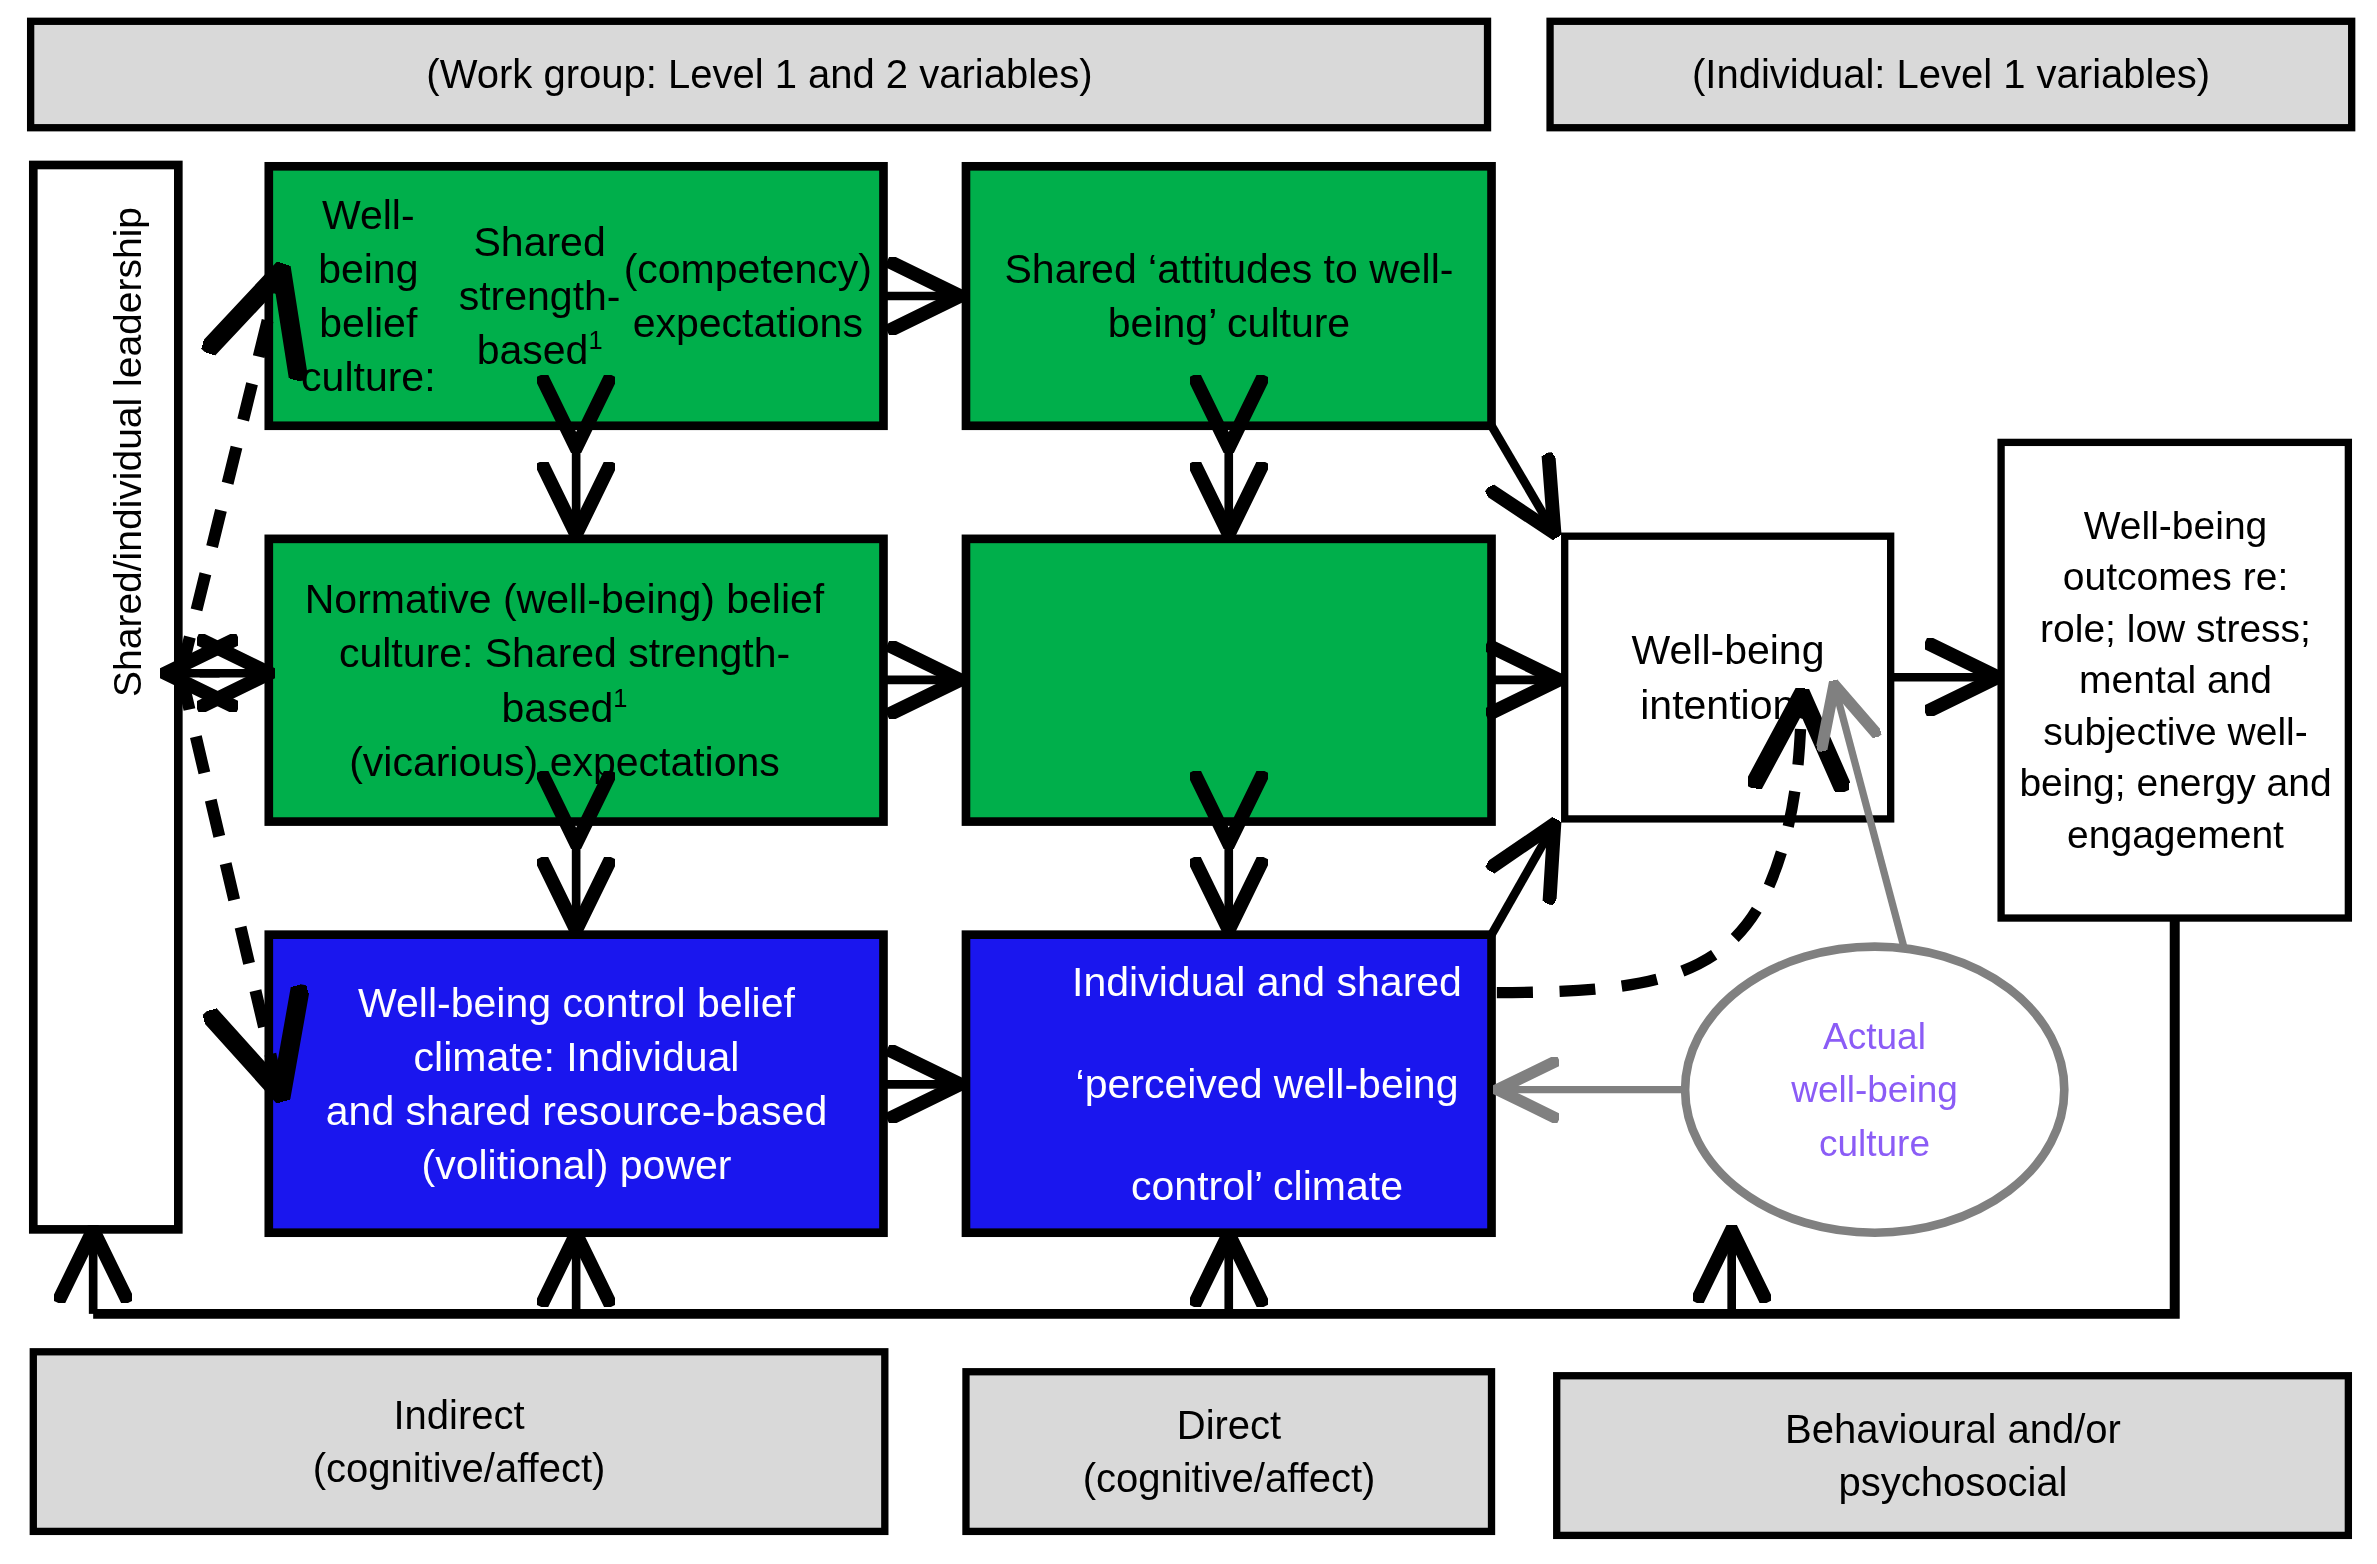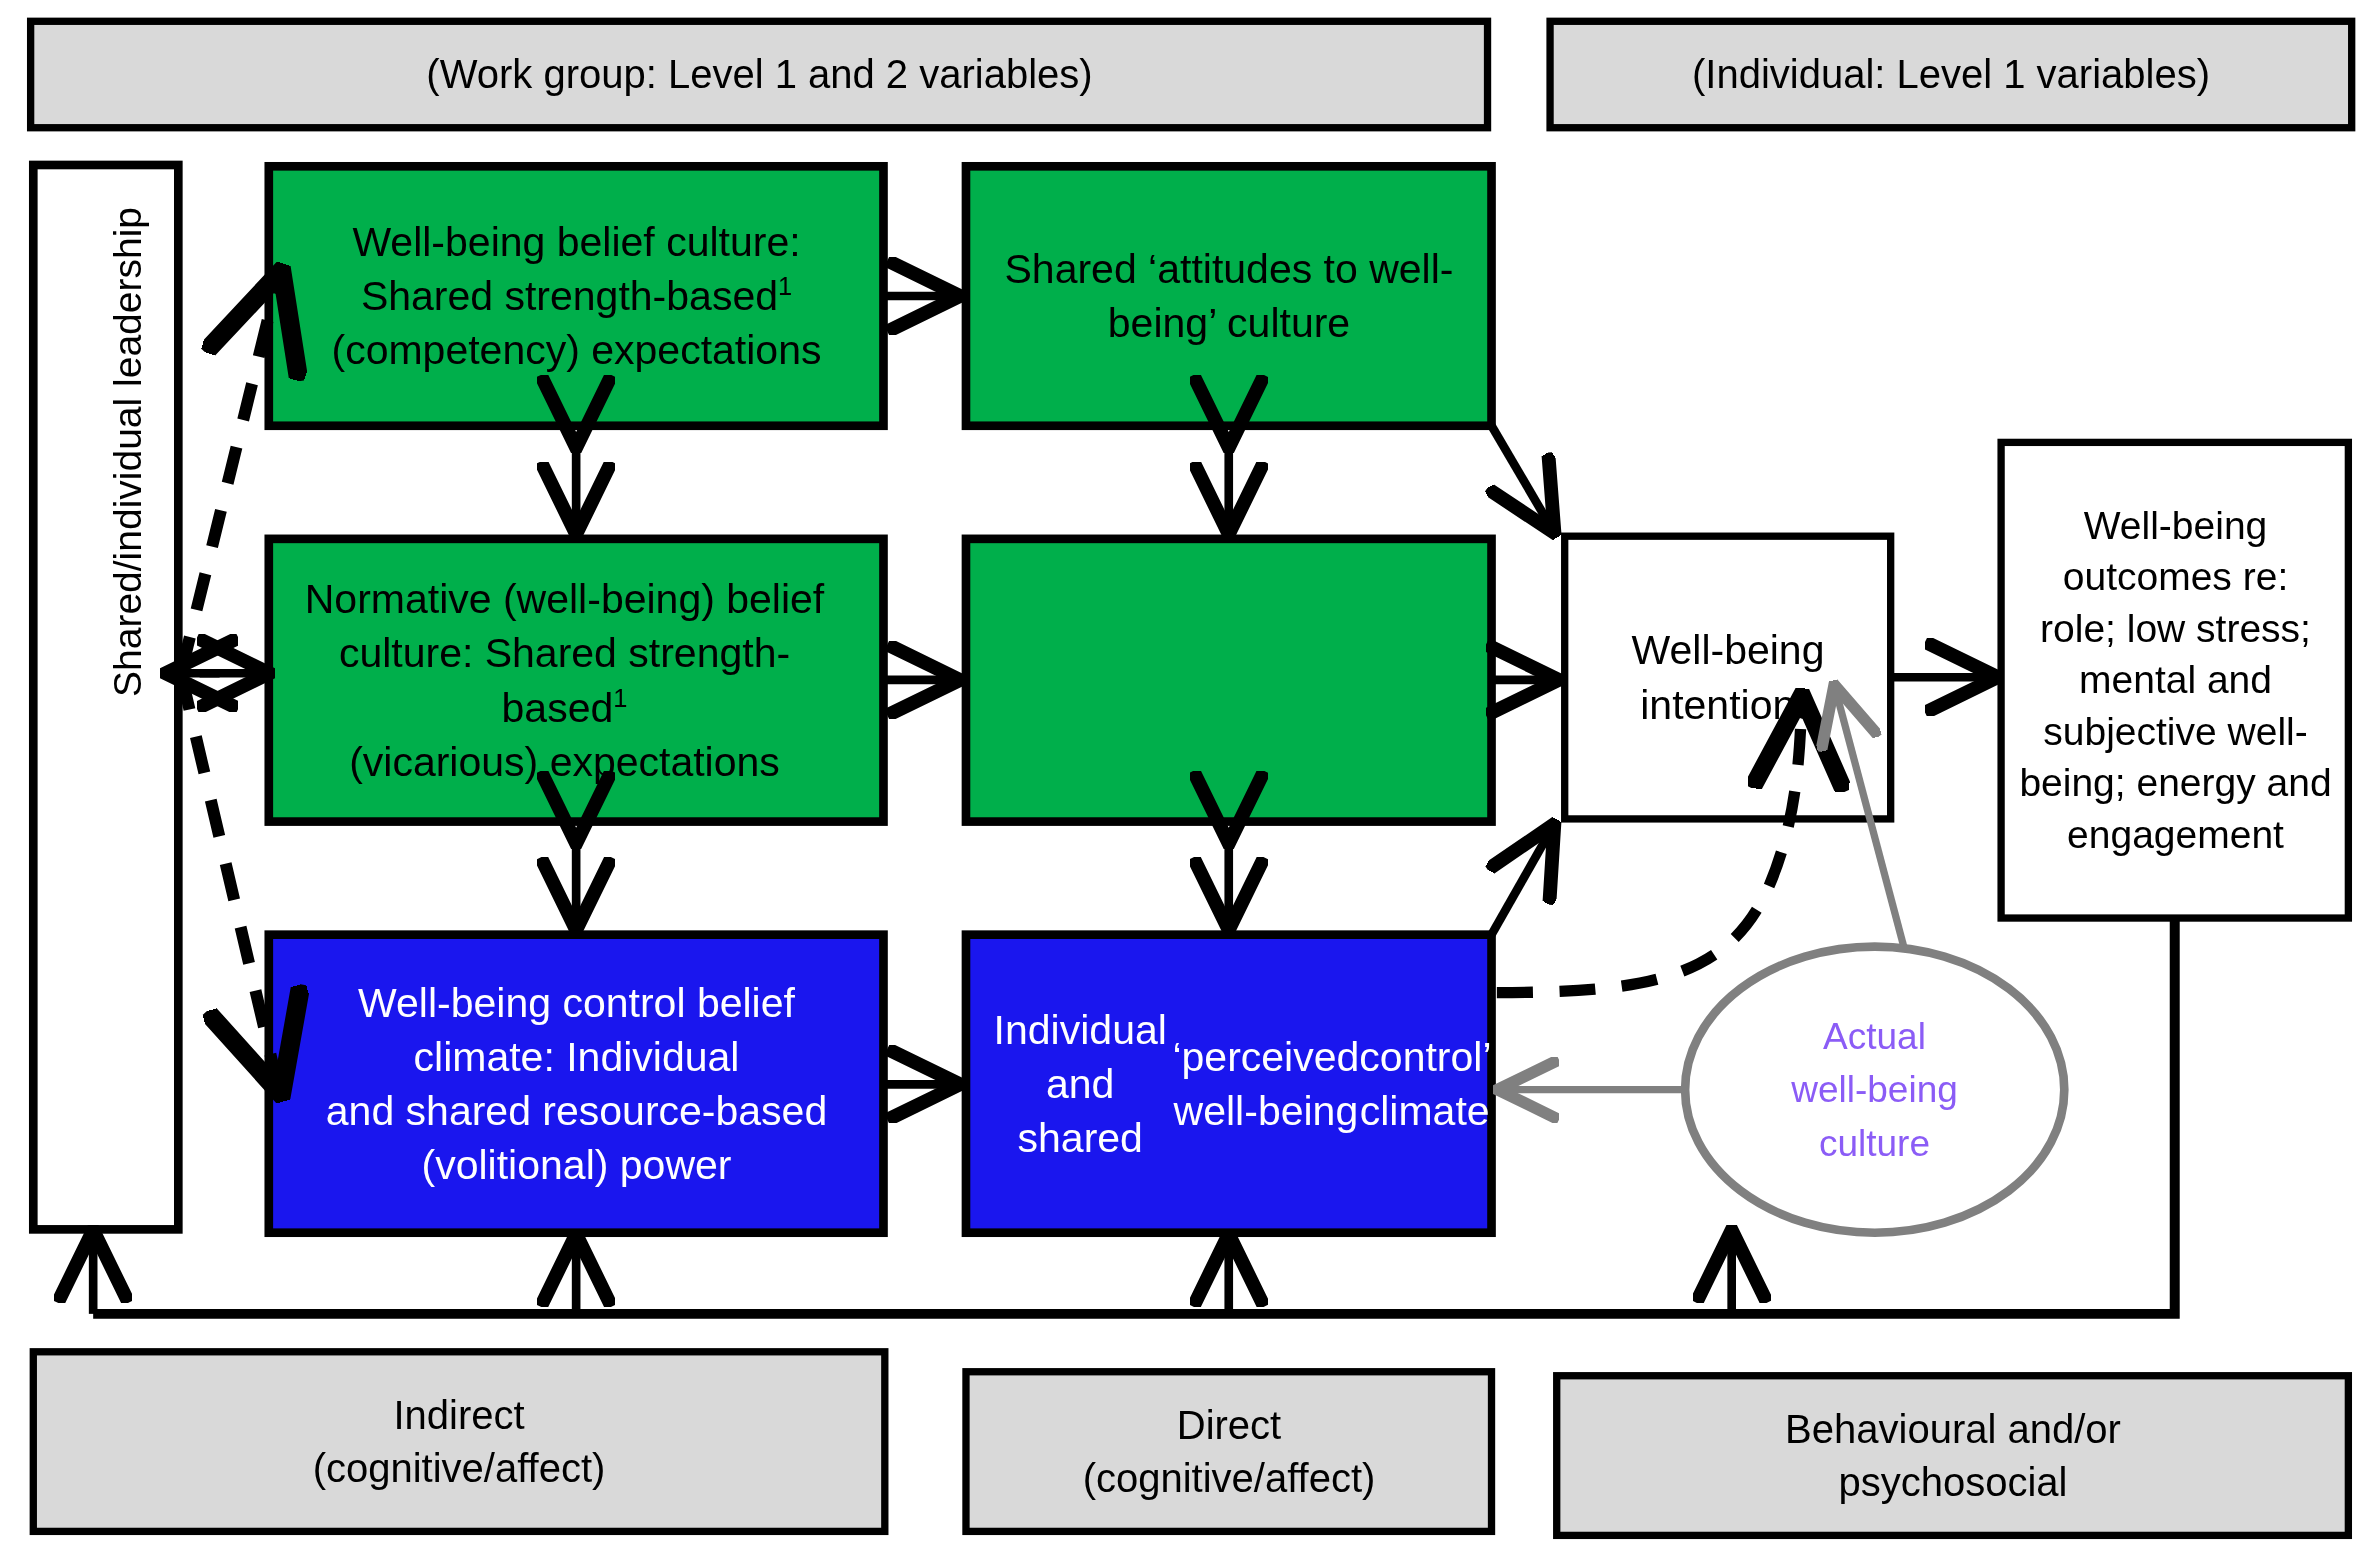--- a/index.html
+++ b/index.html
@@ -114,21 +114,21 @@
       <path d="M1847,1975 L1847,1868"></path>
       <path d="M2603,1975 L2603,1862"></path>
     </g>
   </svg>
 
   <div class="node-text hdr-text" style="left:31px;top:21px;width:1457px;height:106px;">(Work group: Level 1 and 2 variables)</div>
   <div class="node-text hdr-text" style="left:1550px;top:21px;width:802px;height:106px;">(Individual: Level 1 variables)</div>
 
   <div class="vert-text" style="left:106px;top:697px;width:0;height:0;transform:translate(-50%,-50%) rotate(-90deg);">Shared/individual leadership</div>
 
-  <div class="node-text box-text" style="left:269px;top:166px;width:615px;height:260px;flex-direction:column;">
+  <div class="node-text box-text" style="left:269px;top:166px;width:615px;height:260px;flex-direction:row;justify-content:space-between;">
     <span>Well-being belief culture:</span>
     <span><span>Shared strength-based</span><sup>1</sup></span>
     <span>(competency) expectations</span>
   </div>
 
   <div class="node-text box-text" style="left:257px;top:539px;width:615px;height:283px;flex-direction:column;">
     <span>Normative (well-being) belief</span>
     <span>culture: Shared strength-</span>
     <span><span>based</span><sup>1</sup></span>
     <span>(vicarious) expectations</span>
@@ -140,21 +140,21 @@
     <span>and shared resource-based</span>
     <span>(volitional) power</span>
   </div>
 
   <div class="node-text box-text" style="left:966px;top:166px;width:526px;height:260px;flex-direction:column;">
     <span>Shared ‘attitudes to well-</span>
     <span>being’ culture</span>
   </div>
 
 
-  <div class="node-text box-text onblue" style="left:976px;top:935px;width:526px;height:298px;flex-direction:row;">
+  <div class="node-text box-text onblue" style="left:1004px;top:935px;width:526px;height:298px;flex-direction:column;gap:48px;">
     <span>Individual and shared</span>
     <span>‘perceived well-being</span>
     <span>control’ climate</span>
   </div>
 
   <div class="node-text box-text" style="left:1565px;top:536px;width:326px;height:283px;flex-direction:column;">
     <span>Well-being</span>
     <span>intentions</span>
   </div>
 

